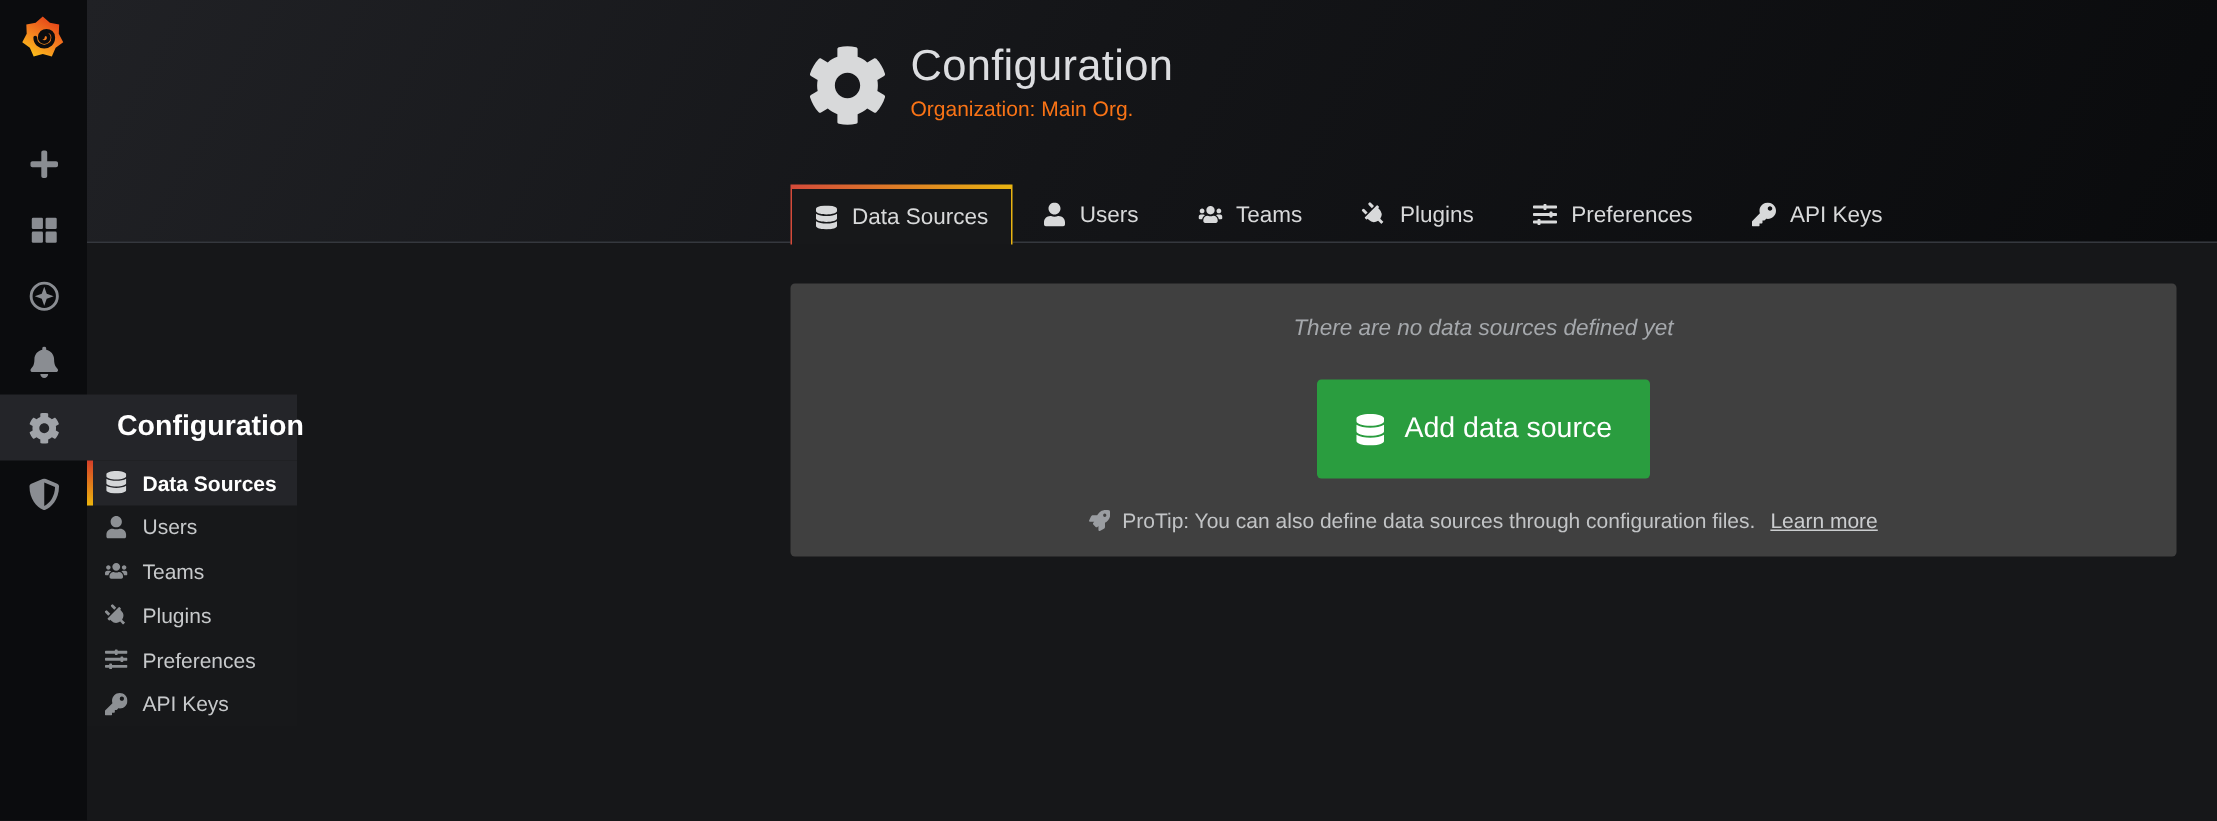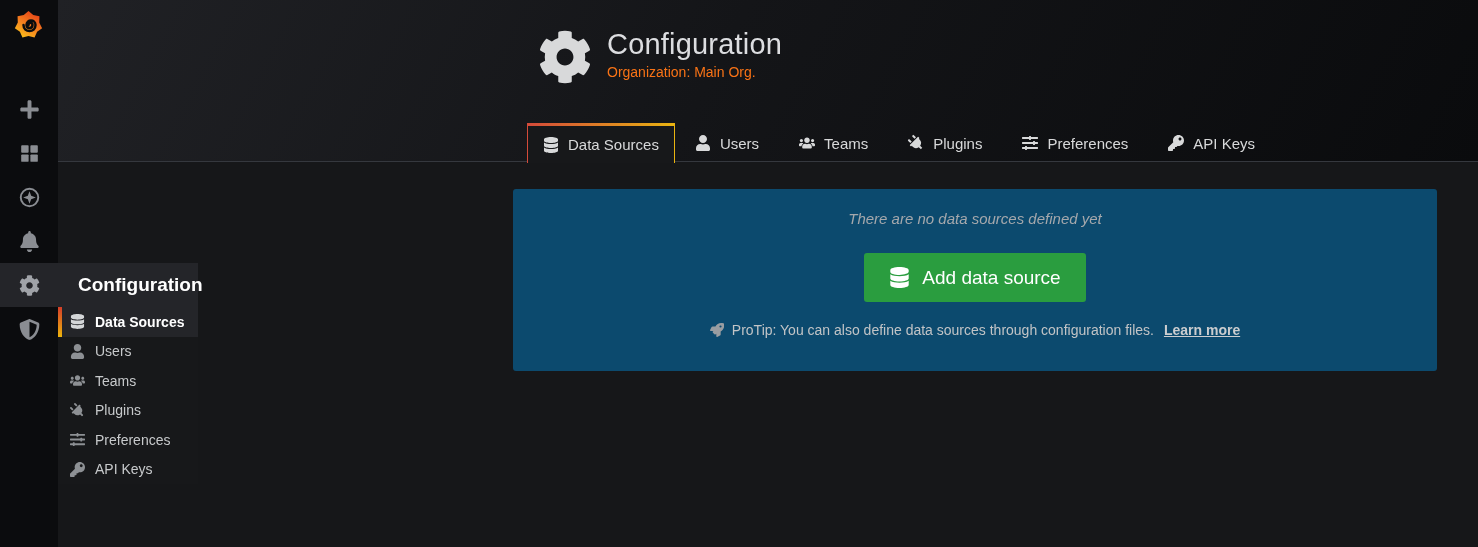--- a/index.html
+++ b/index.html
@@ -35,35 +35,35 @@
   .tab.active {
     background: #17181a;
     border-top: 3px solid;
     border-image: linear-gradient(90deg, #d44a3a 0%, #e9b411 100%) 1;
     border-left: 1px solid #26282c; border-right: 1px solid #26282c;
     padding: 0 15px;
   }
 
   
   .panel {
-    position: absolute; left: 513px; top: 189px; width: 924px; height: 182px;
-    background: #0c4a6e; border-radius: 3px; z-index: 2;
+    position: absolute; left: 527px; top: 189px; width: 924px; height: 182px;
+    background: #404040; border-radius: 3px; z-index: 2;
     display: flex; flex-direction: column; align-items: center;
   }
   .empty-msg { margin-top: 21px; font-size: 15px; font-style: italic; color: #a5a8ac; }
   .add-btn {
-    margin-top: 26px; height: 49px; padding: 0 25px;
+    margin-top: 26px; height: 66px; padding: 0 25px;
     background: #2a9d3f; border: none; border-radius: 3px;
     color: #ffffff; font-size: 19px; font-family: inherit; font-weight: 500;
     display: flex; align-items: center; gap: 12px; cursor: pointer;
   }
   .add-btn svg { width: 21px; height: 21px; }
   .protip { margin-top: 20px; display: flex; align-items: center; gap: 8px; font-size: 14px; color: #c2c4c6; }
   .protip svg { width: 14px; height: 14px; color: #9a9da1; flex: none; }
-  .learn-more { color: #cbcdcf; text-decoration: underline; cursor: pointer; margin-left: 2px; font-weight: bold; }
+  .learn-more { color: #cbcdcf; text-decoration: underline; cursor: pointer; margin-left: 2px; }
 
   
   .sidebar { position: absolute; left: 0; top: 0; width: 58px; height: 547px; background: #0b0c0e; z-index: 6; }
   .logo { width: 58px; padding: 8px 0 0 12px; cursor: pointer; }
   .logo svg { width: 33px; height: 32px; display: block; }
   .side-items { position: absolute; top: 87px; left: 0; width: 58px; }
   .side-item { width: 58px; height: 44px; display: flex; align-items: center; justify-content: center; color: #8a8d92; cursor: pointer; }
   .side-item svg { width: 21px; height: 21px; }
   .side-item.active { background: #242529; color: #a0a3a8; }
 

